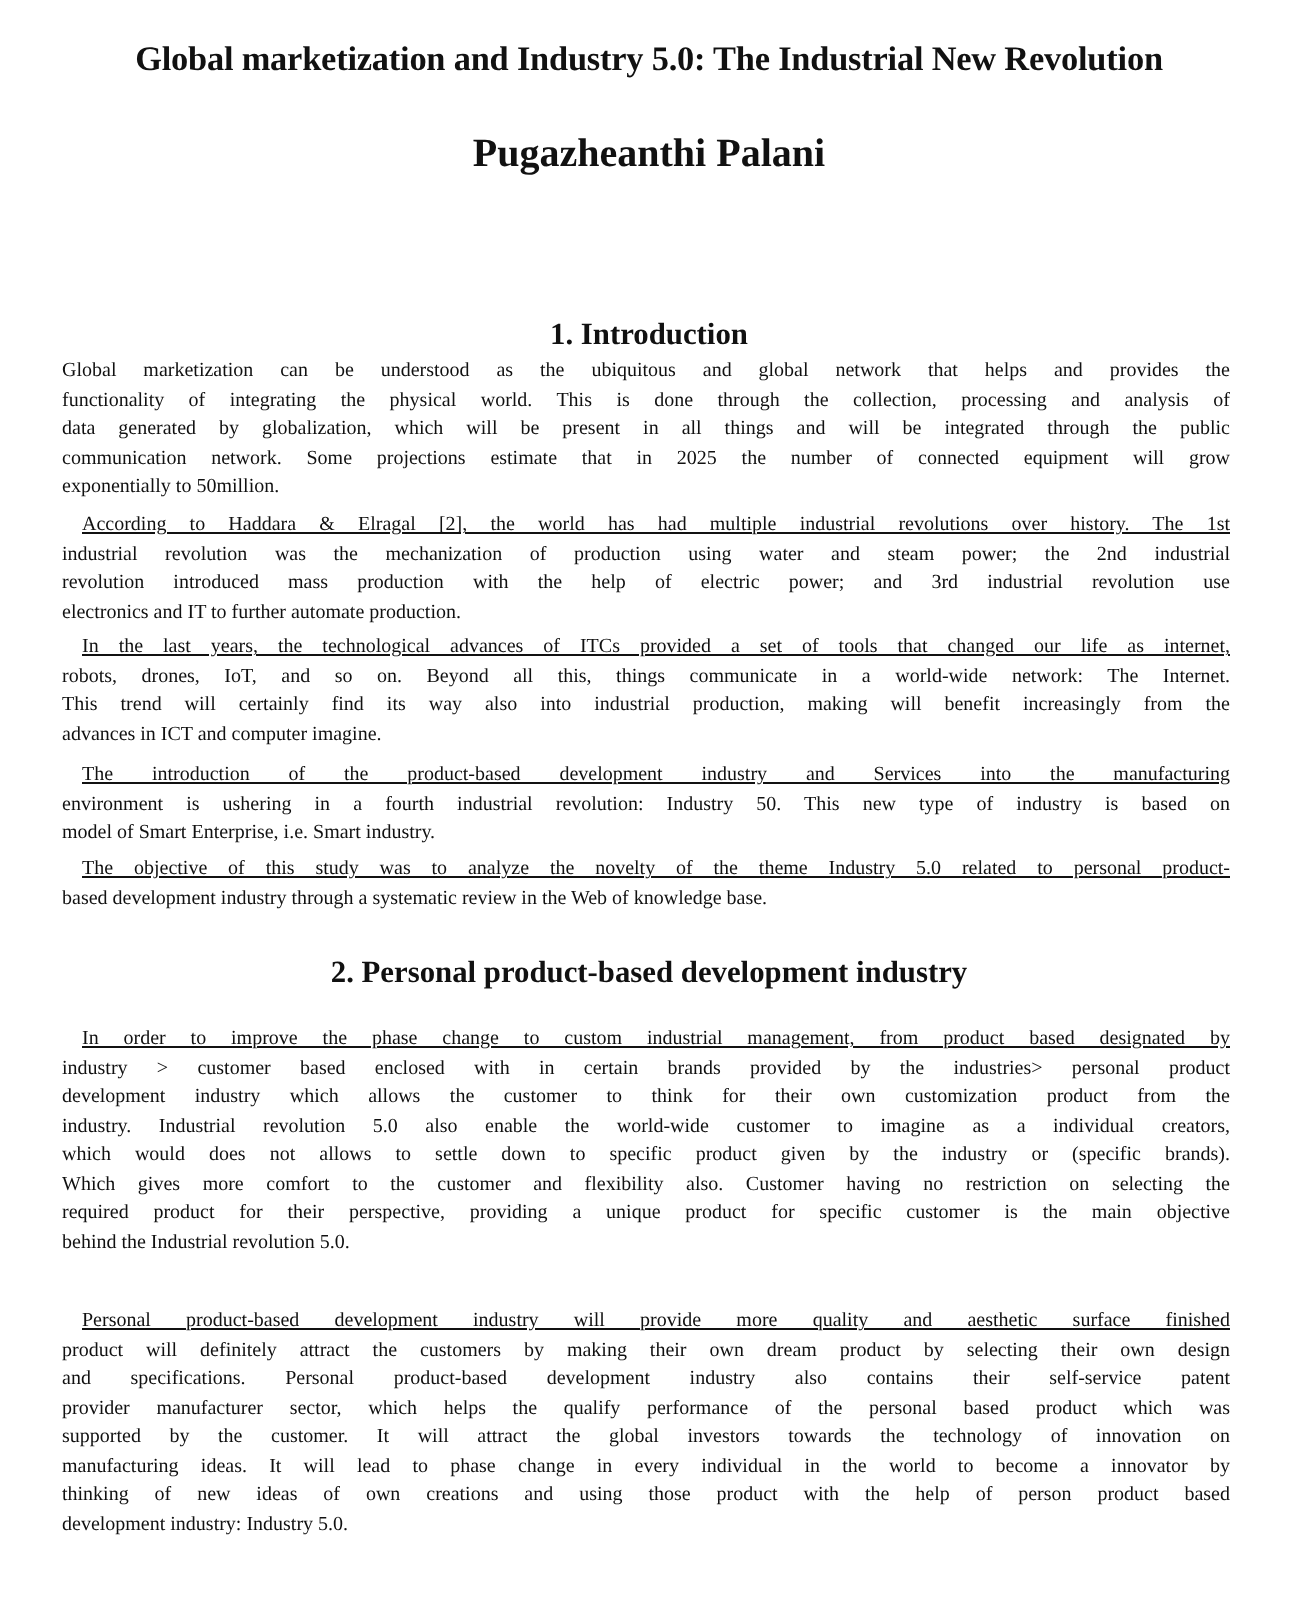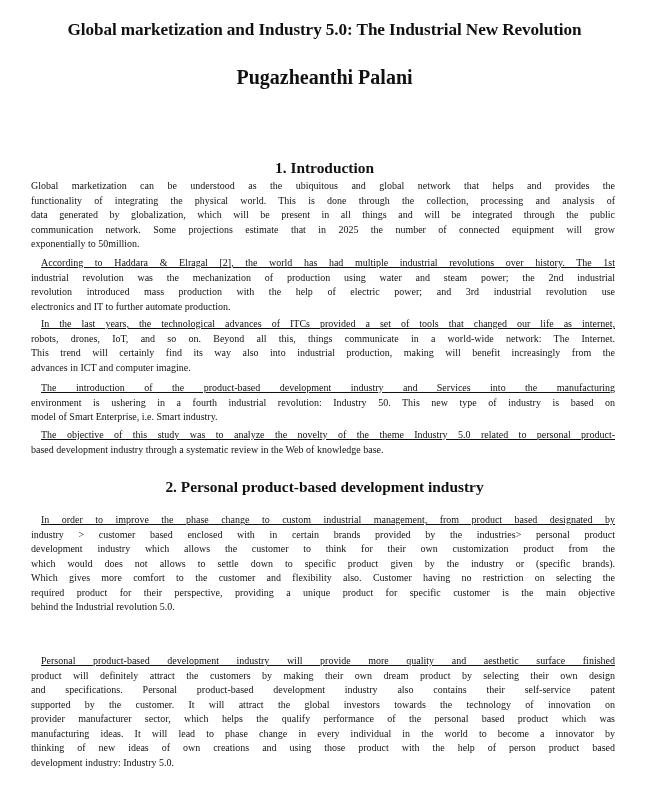--- a/index.html
+++ b/index.html
@@ -56,29 +56,30 @@
     <span class="line indent">The objective of this study was to analyze the novelty of the theme Industry 5.0 related to personal product-</span>
     <span class="line last">based development industry through a systematic review in the Web of knowledge base.</span>
   </div>
 
   <div class="heading h2">2. Personal product-based development industry</div>
 
   <div class="block" style="top:513px;">
     <span class="line indent">In order to improve the phase change to custom industrial management, from product based designated by</span>
     <span class="line">industry &gt; customer based enclosed with in certain brands provided by the industries&gt; personal product</span>
     <span class="line">development industry which allows the customer to think for their own customization product from the</span>
+    <span class="line">industry. Industrial revolution 5.0 also enable the world-wide customer to imagine as a individual creators,</span>
     <span class="line">which would does not allows to settle down to specific product given by the industry or (specific brands).</span>
     <span class="line">Which gives more comfort to the customer and flexibility also. Customer having no restriction on selecting the</span>
     <span class="line">required product for their perspective, providing a unique product for specific customer is the main objective</span>
     <span class="line last">behind the Industrial revolution 5.0.</span>
   </div>
 
   <div class="block" style="top:654px;">
     <span class="line indent">Personal product-based development industry will provide more quality and aesthetic surface finished</span>
     <span class="line">product will definitely attract the customers by making their own dream product by selecting their own design</span>
     <span class="line">and specifications. Personal product-based development industry also contains their self-service patent</span>
+    <span class="line">provider manufacturer sector, which helps the qualify performance of the personal based product which was</span>
     <span class="line">supported by the customer. It will attract the global investors towards the technology of innovation on</span>
-    <span class="line">provider manufacturer sector, which helps the qualify performance of the personal based product which was</span>
     <span class="line">manufacturing ideas. It will lead to phase change in every individual in the world to become a innovator by</span>
     <span class="line">thinking of new ideas of own creations and using those product with the help of person product based</span>
     <span class="line last">development industry: Industry 5.0.</span>
   </div>
 </div>
 
 </body></html>

